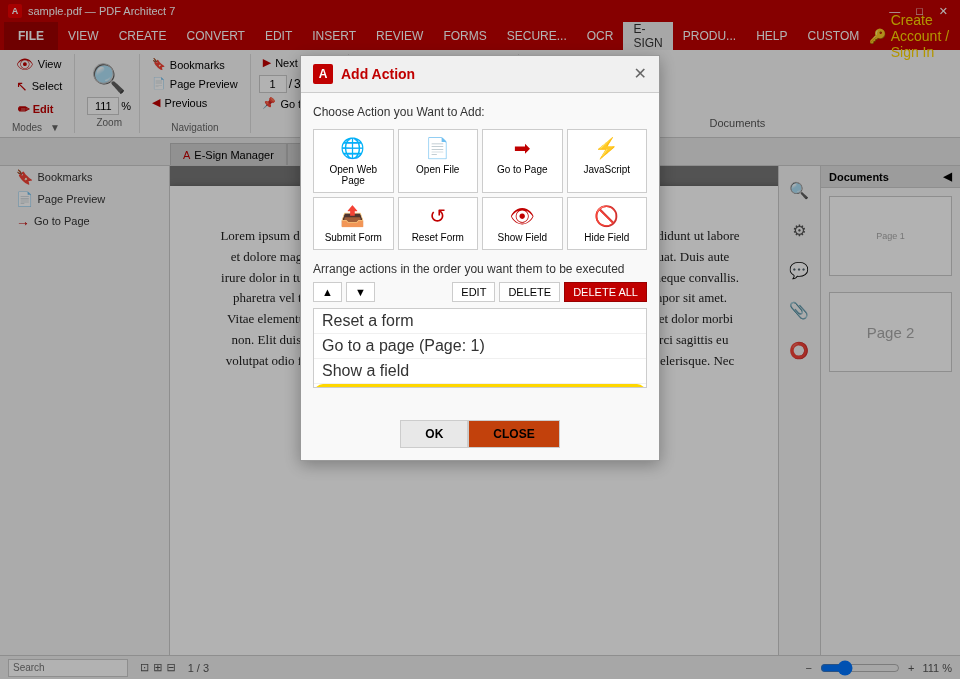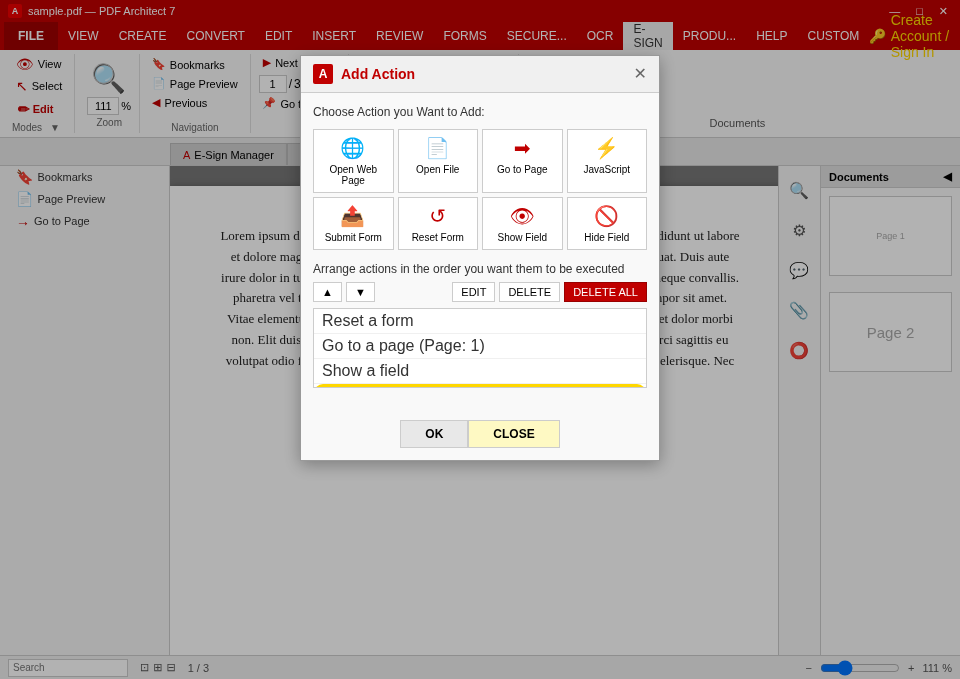--- a/index.html
+++ b/index.html
@@ -341,21 +341,21 @@
     .action-list-item.selected { background: #ffd700; border-radius: 9px; }
 
     .modal-footer {
       display: flex;
       justify-content: center;
       padding: 8px 12px 12px;
     }
     .modal-btn {
       padding: 6px 24px;
       border: 1px solid #ccc;
-      background: #fef9c3;
+      background: #c2410c;
       cursor: pointer;
       font-size: 12px;
       font-weight: bold;
     }
     .modal-btn-primary { background: #e8e8e8; }
   </style>
 </head>
 <body>
 
 <div class="title-bar">

